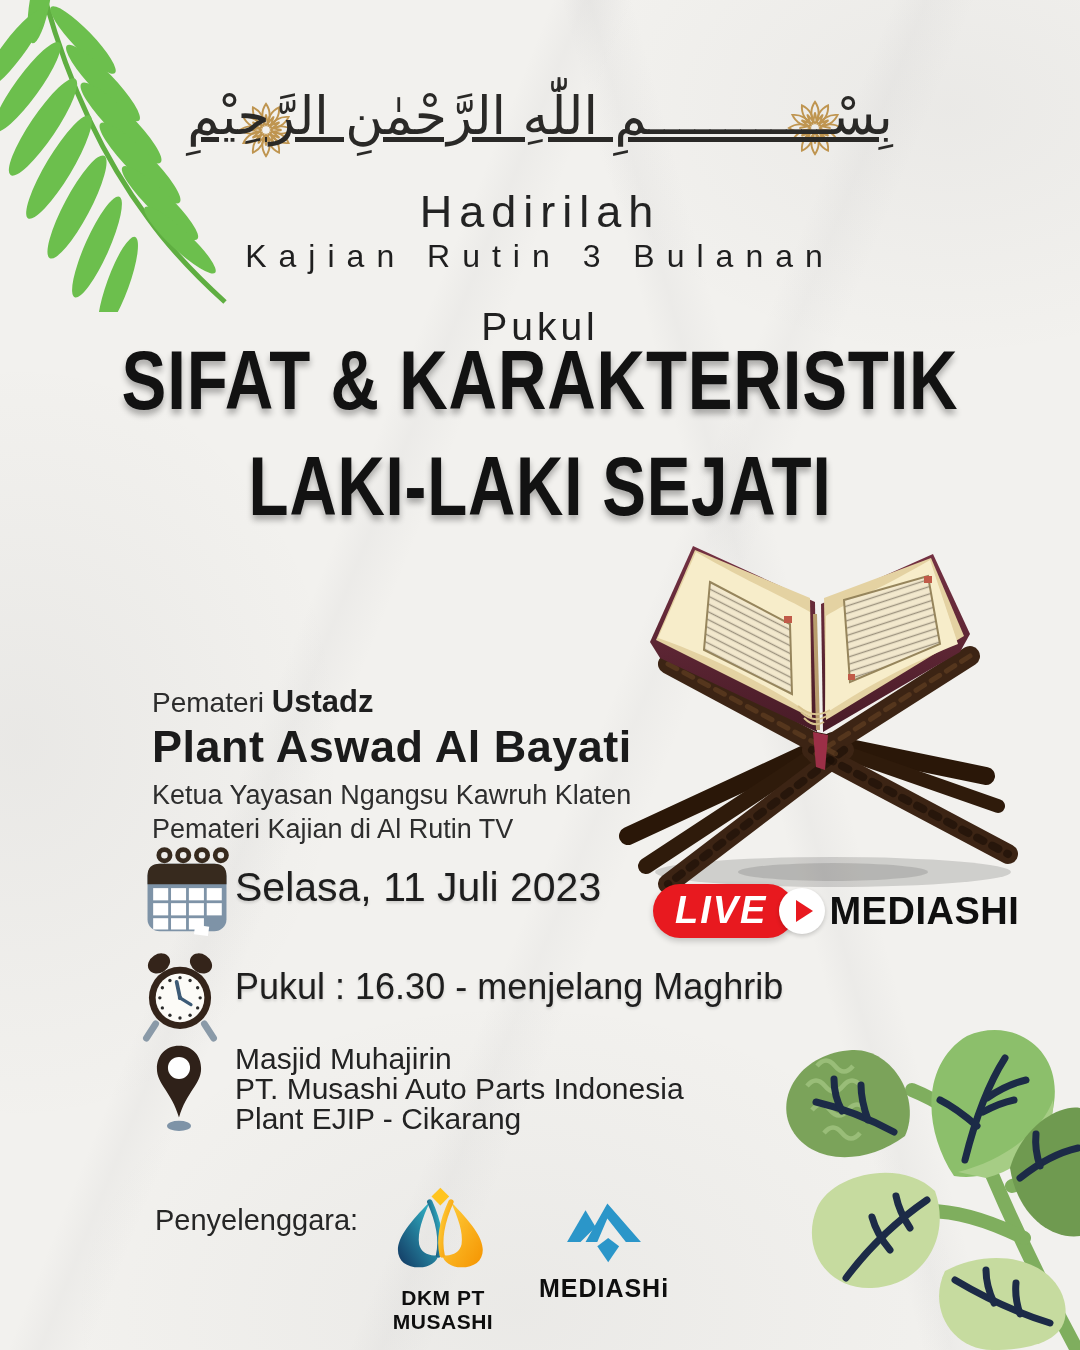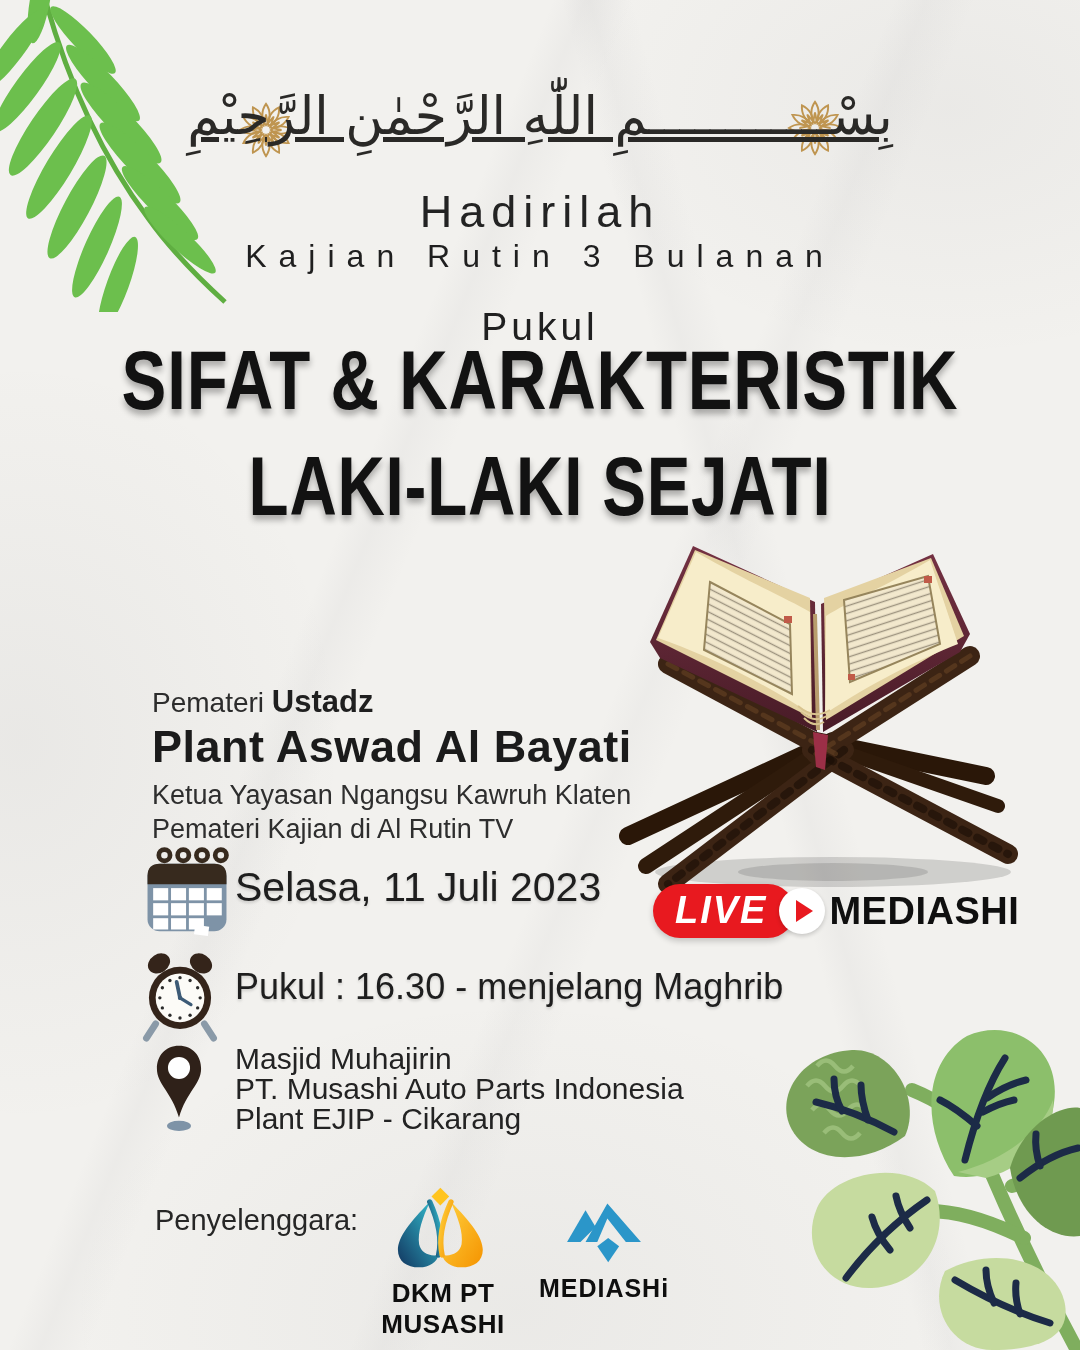--- a/index.html
+++ b/index.html
@@ -58,21 +58,21 @@
   .clock-icon{left:138px;top:950px;width:84px;height:94px;}
   .time-text{left:235px;top:966px;font-size:36px;color:#1e1e1e;text-shadow:0 2px 3px rgba(0,0,0,.15);}
 
   .pin-icon{left:150px;top:1044px;width:58px;height:92px;}
   .venue{left:235px;top:1044px;font-size:30px;line-height:30px;color:#232323;}
   .venue div{margin-bottom:0;}
 
   .org-label{left:155px;top:1204px;font-size:29px;color:#262626;}
   .org1{left:366px;top:1186px;width:154px;text-align:center;}
   .org1 svg{width:150px;height:84px;}
-  .org1-text{font-size:26px;font-weight:bold;color:#0e0e0e;letter-spacing:.5px;margin-top:4px;}
+  .org1-text{font-size:21px;font-weight:bold;color:#0e0e0e;letter-spacing:.5px;margin-top:12px;}
   .org2{left:534px;top:1196px;width:140px;text-align:center;}
   .org2 svg{width:84px;height:72px;}
   .org2-text{font-size:25px;font-weight:bold;color:#0e0e0e;letter-spacing:1px;margin-top:2px;}
 </style>
 </head>
 <body>
 
 <div class="poster">
 
   <svg class="abs palm" viewBox="0 0 262 324" aria-hidden="true">

